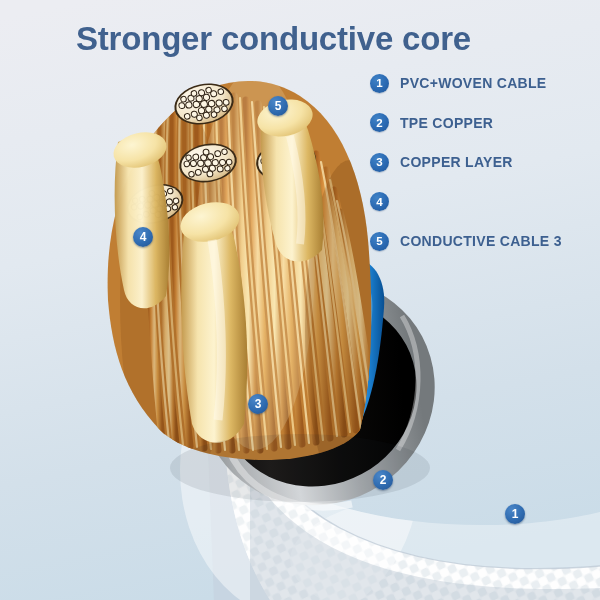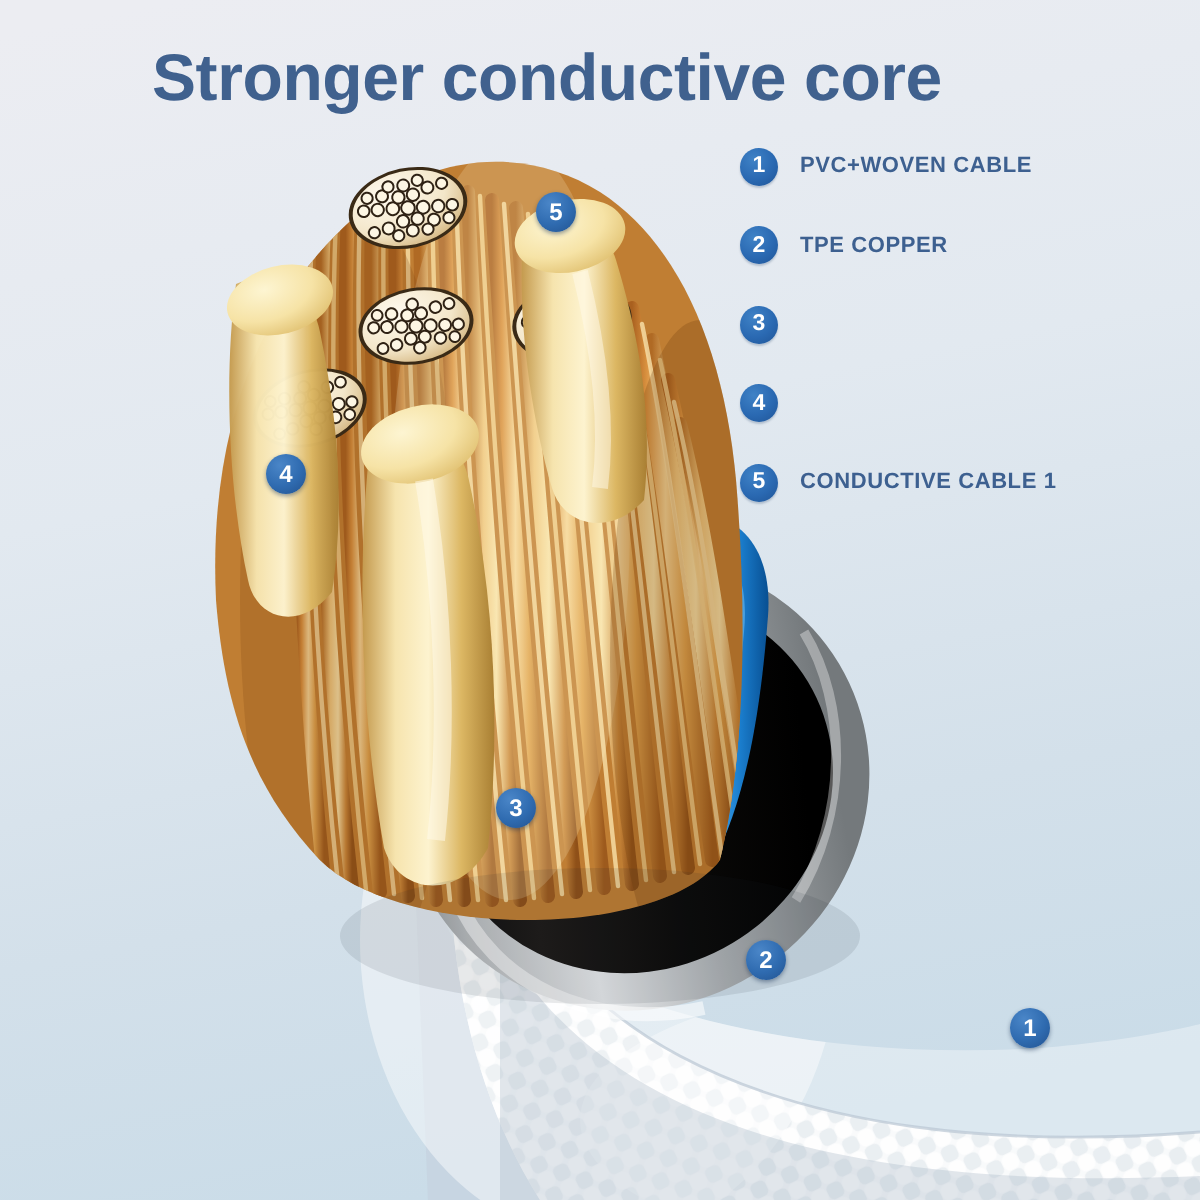--- a/index.html
+++ b/index.html
@@ -23,21 +23,21 @@
   #legend{position:absolute;left:370px;top:73px;width:225px;}
   .legend-row{display:flex;align-items:center;height:20px;margin-bottom:19.5px;}
   .legend-badge{
     width:19px;height:19px;border-radius:50%;
     background:radial-gradient(circle at 36% 30%,#3f82c6 0%,#2a69b2 55%,#1f5496 100%);
     color:#fff;font-size:11.5px;font-weight:700;
     display:flex;align-items:center;justify-content:center;
     flex:0 0 auto;box-shadow:0 1px 1px rgba(40,70,110,.25);
   }
   .legend-label{
-    margin-left:11px;font-size:11px;font-weight:700;
+    margin-left:11px;font-size:14px;font-weight:700;
     color:#3d6090;letter-spacing:.3px;white-space:nowrap;
   }
   
   .marker{
     position:absolute;width:20px;height:20px;border-radius:50%;
     background:radial-gradient(circle at 35% 28%,#4a86c8 0%,#2f6bb0 55%,#22528f 100%);
     color:#fff;font-size:12px;font-weight:700;
     display:flex;align-items:center;justify-content:center;
     box-shadow:0 1px 2px rgba(20,45,80,.45);
   }
@@ -400,27 +400,28 @@
     <div class="legend-row">
       <span class="legend-badge">1</span>
       <span class="legend-label">PVC+WOVEN CABLE</span>
     </div>
     <div class="legend-row">
       <span class="legend-badge">2</span>
       <span class="legend-label">TPE COPPER</span>
     </div>
     <div class="legend-row">
       <span class="legend-badge">3</span>
+      <span class="legend-label">COPPER LAYER</span>
     </div>
     <div class="legend-row">
       <span class="legend-badge">4</span>
     </div>
     <div class="legend-row">
       <span class="legend-badge">5</span>
-      <span class="legend-label">CONDUCTIVE CABLE 1</span>
+      <span class="legend-label">CONDUCTIVE CABLE 3</span>
     </div>
   </div>
 
   <div class="marker" style="left:505px;top:504px;">1</div>
   <div class="marker" style="left:373px;top:470px;">2</div>
   <div class="marker" style="left:248px;top:394px;">3</div>
   <div class="marker" style="left:133px;top:227px;">4</div>
   <div class="marker" style="left:268px;top:96px;">5</div>
 
 </div>

